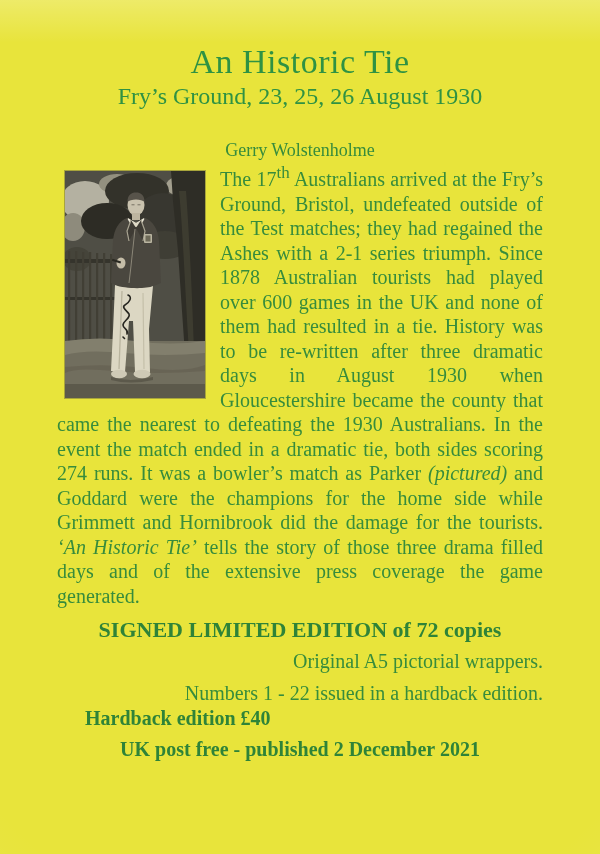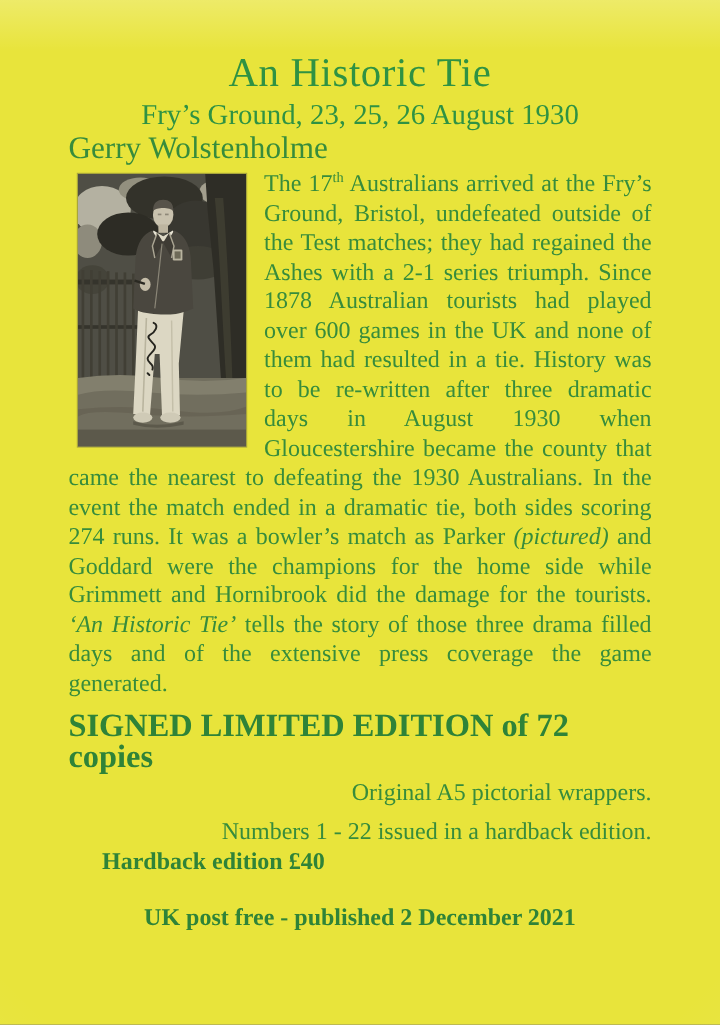--- a/index.html
+++ b/index.html
@@ -26,46 +26,48 @@
     color: #2f9243;
     letter-spacing: 0.5px;
   }
   .subtitle {
     font-size: 24px;
     line-height: 29px;
     text-align: center;
     color: #2f9243;
   }
   .author {
-    font-size: 26px;
+    font-size: 18px;
     line-height: 26px;
-    margin-top: 0;
+    text-align: center;
+    margin-top: 26px;
   }
   .body-block {
     margin-top: 4px;
     font-size: 20px;
     line-height: 24.5px;
     text-align: justify;
   }
   .photo {
     float: left;
     width: 140px;
     height: 227px;
     margin: 4px 15px 8px 8px;
     outline: 1px solid rgba(90,88,60,0.45);
     background: #66645a;
   }
   .photo svg { display: block; width: 100%; height: 100%; }
-  .body-block sup { font-size: 12px; line-height: 0; vertical-align: super; }
+  .body-block sup { font-size: 17px; line-height: 0; vertical-align: super; }
   .body-block em { font-style: italic; }
   .signed {
     clear: both;
     padding-top: 9px;
+    text-align: center;
     font-weight: 700;
-    font-size: 27px;
+    font-size: 22px;
     line-height: 26px;
     color: #2f8338;
   }
   .spec-group { margin-top: 6px; }
   .spec {
     text-align: right;
     font-size: 20px;
     line-height: 25px;
   }
   .numbers { margin-top: 7px; }
@@ -76,21 +78,21 @@
     font-weight: 700;
     font-size: 20px;
     line-height: 25px;
     color: #2f8338;
   }
   .bold-line {
     text-align: center;
     font-weight: 700;
     font-size: 20px;
     line-height: 25px;
-    margin-top: 22px;
+    margin-top: 6px;
     color: #2f8338;
   }
   .website { margin-top: 4px; letter-spacing: 0.4px; }
 </style>
 </head>
 <body>
 
 <div class="page">
 
   <h1 class="title">An Historic Tie</h1>

